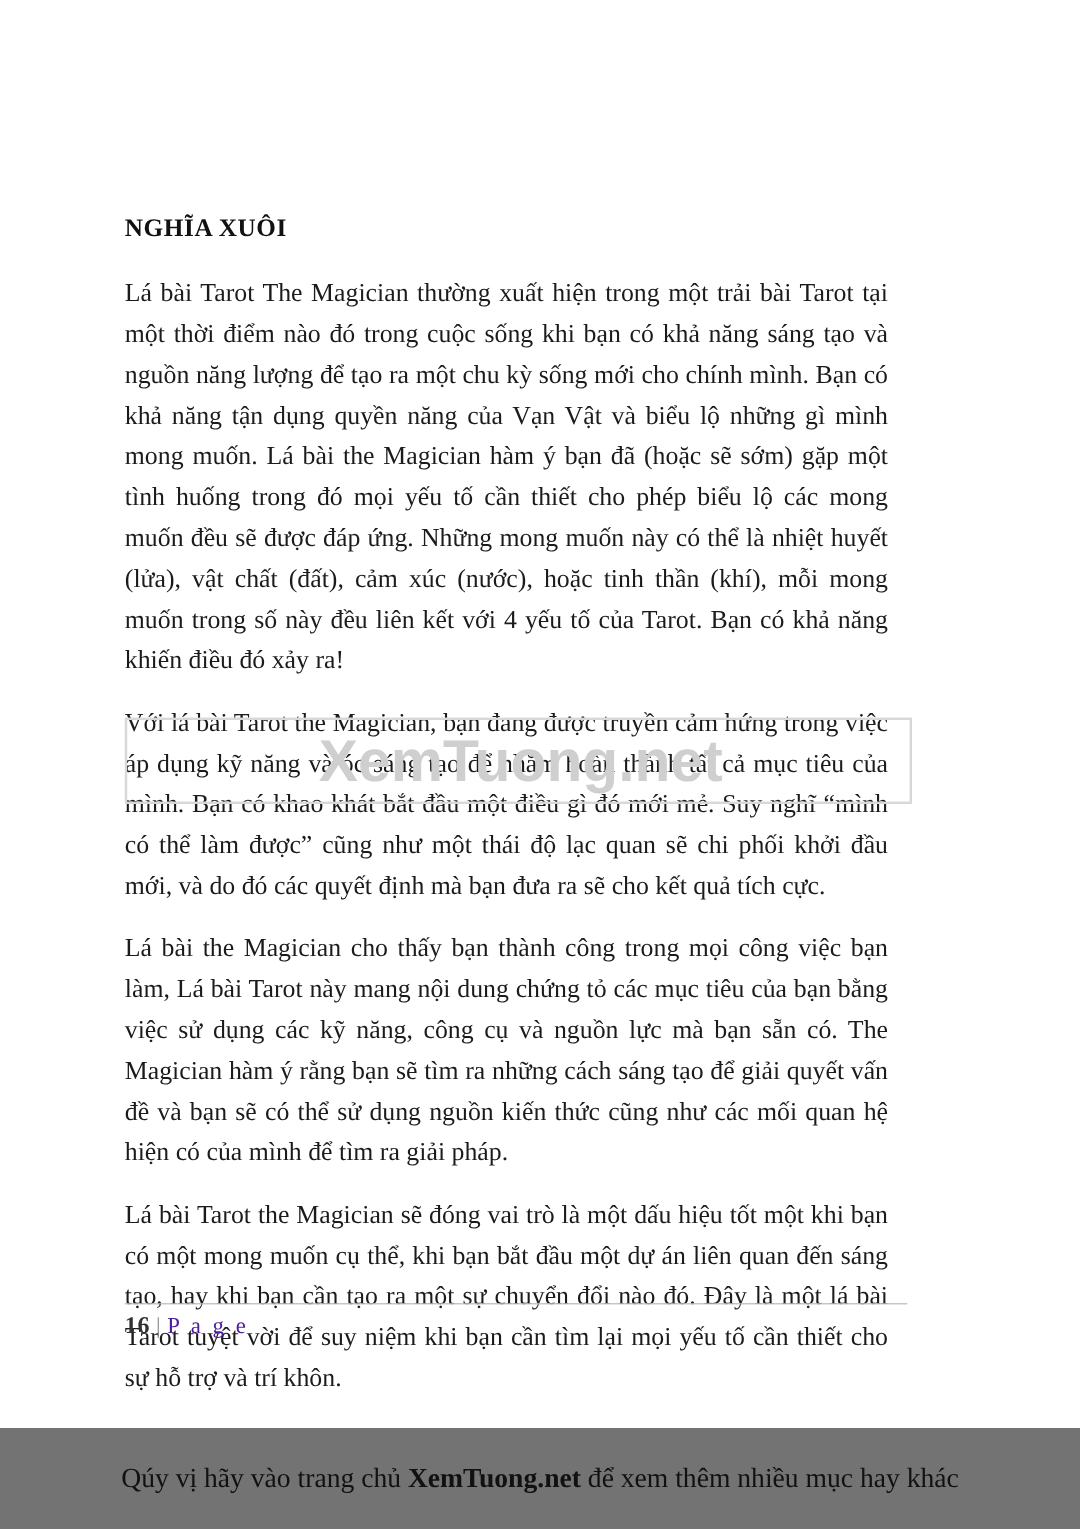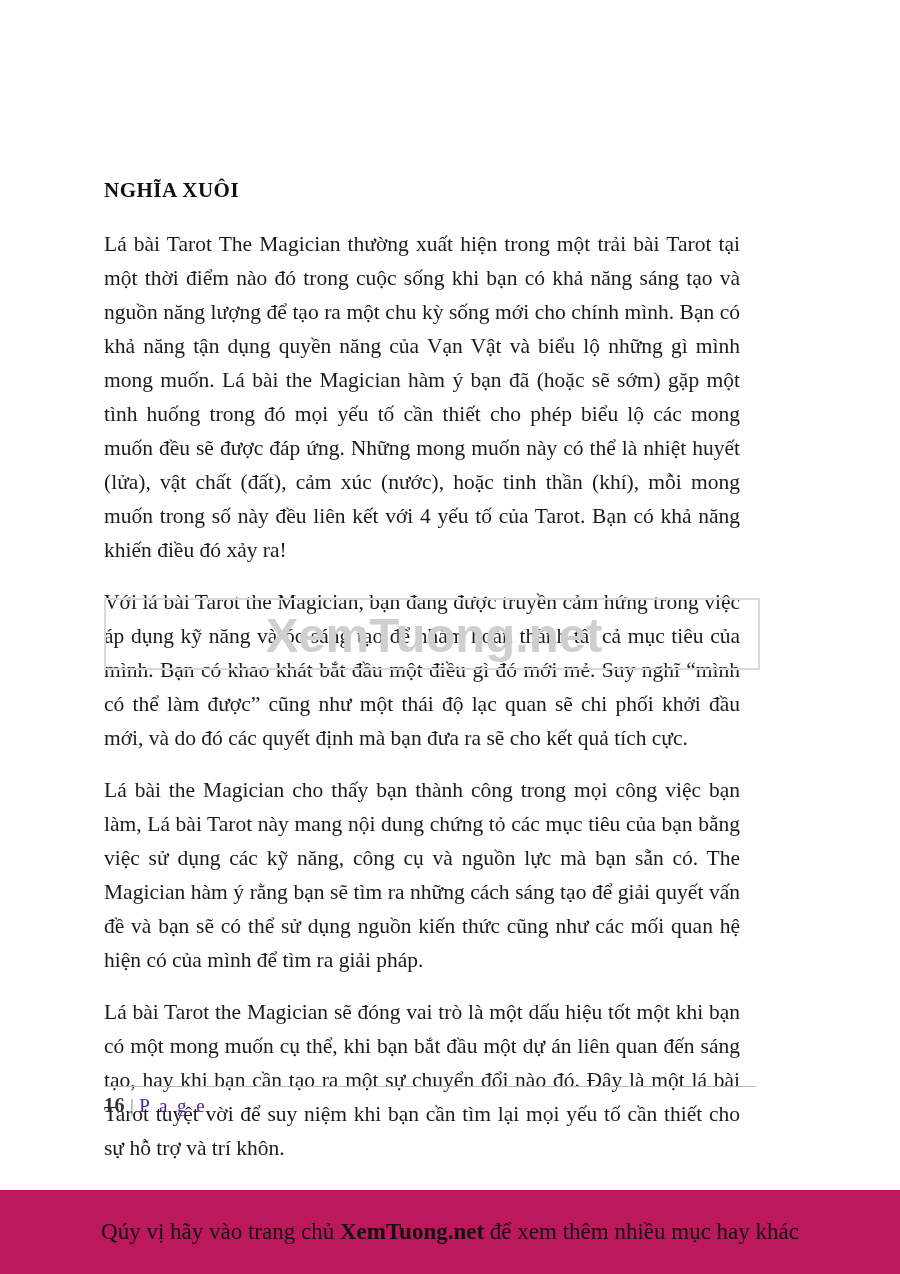--- a/index.html
+++ b/index.html
@@ -116,21 +116,21 @@
     letter-spacing: 0px;
     line-height: 72px;
   }
 
   .bottom-banner {
     position: absolute;
     left: 0;
     top: 1190px;
     width: 900px;
     height: 84px;
-    background: #be185d;
+    background: #737373;
     display: flex;
     align-items: center;
     justify-content: center;
   }
   .bottom-banner .banner-text {
     font-family: "Liberation Serif", serif;
     font-size: 23px;
     color: #111111;
     white-space: nowrap;
   }

